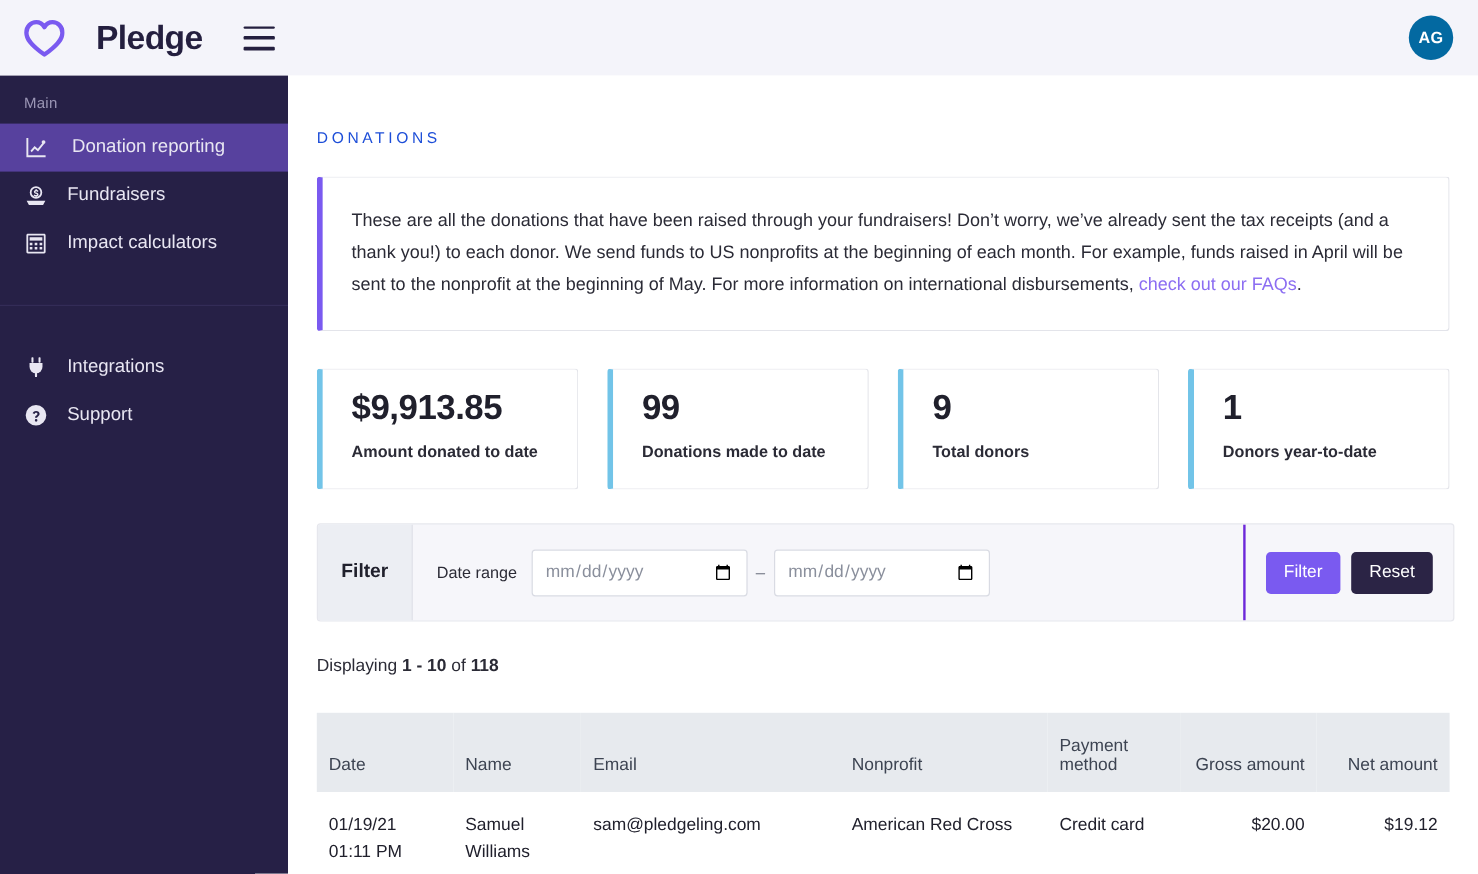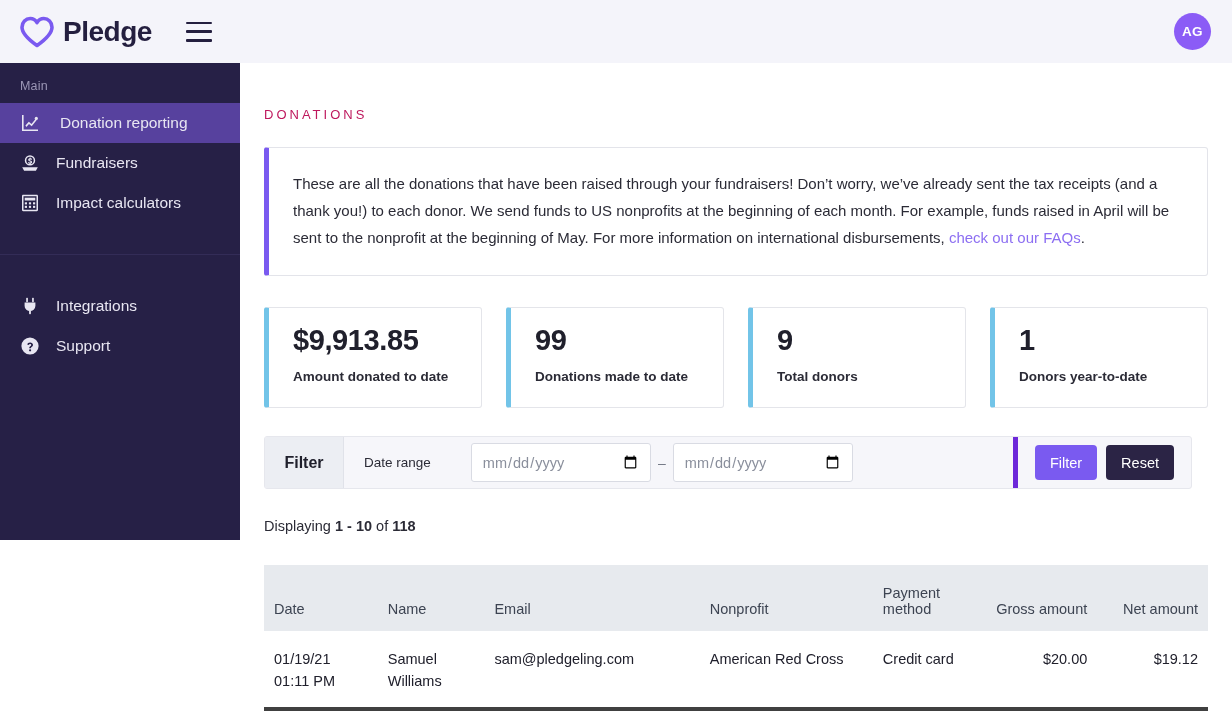--- a/index.html
+++ b/index.html
@@ -11,46 +11,46 @@
     -webkit-font-smoothing: antialiased;
   }
 
   
   .topbar {
     position: absolute; top: 0; left: 0;
     width: 1232px; height: 63px;
     background: #f4f4fa;
     display: flex; align-items: center;
   }
-  .brand { display: flex; align-items: center; gap: 9px; margin-left: 20px; }
+  .brand { display: flex; align-items: center; gap: 26px; margin-left: 20px; }
   .heart-icon { width: 34px; height: 32px; display: block; }
   .brand-name {
     font-size: 28px; font-weight: 700; color: #241f3f;
     letter-spacing: -0.5px; line-height: 1;
   }
   .hamburger {
     margin-left: 34px; width: 26px; height: 20px;
     display: flex; flex-direction: column; justify-content: space-between;
     cursor: pointer;
   }
   .hamburger span { display: block; height: 2.5px; background: #241f3f; border-radius: 1px; }
   .avatar {
     position: absolute; right: 21px; top: 13px;
     width: 37px; height: 37px; border-radius: 50%;
-    background: #8b5cf6;
+    background: #0369a1;
     color: #ffffff; font-size: 13.5px; font-weight: 600;
     display: flex; align-items: center; justify-content: center;
     letter-spacing: 0.3px;
     cursor: pointer;
   }
 
   
   .sidebar {
     position: absolute; top: 63px; left: 0;
-    width: 240px; height: 477px;
+    width: 240px; height: 665px;
     background: #262046;
   }
   .sidebar-section-label {
     color: #9b96b5; font-size: 12.5px;
     padding: 16px 0 10px 20px; letter-spacing: 0.2px;
   }
   .nav-item {
     display: flex; align-items: center; gap: 16px;
     height: 40px; padding-left: 20px;
     color: #e8e6f2; font-size: 15.5px;
@@ -65,21 +65,21 @@
   
   .main {
     position: absolute; top: 63px; left: 240px;
     width: 992px; height: 665px;
     background: #ffffff;
     overflow: hidden;
   }
   .page-eyebrow {
     margin: 44px 0 0 24px;
     font-size: 13px; letter-spacing: 3px;
-    color: #be185d; font-weight: 400;
+    color: #1d4ed8; font-weight: 400;
   }
 
   
   .banner {
     margin: 25px 24px 0 24px;
     border: 1px solid #e3e4ea;
     border-left: 5px solid #7a5af0;
     border-radius: 3px;
     padding: 22px 26px 24px 24px;
   }
@@ -106,41 +106,40 @@
     font-size: 29px; font-weight: 700; color: #20202c;
     letter-spacing: -0.4px; line-height: 1.15;
   }
   .stat-label {
     margin-top: 12px; font-size: 13.5px; color: #2b2b36; font-weight: 600;
   }
 
   
   .filterbar {
     display: flex; align-items: stretch;
-    margin: 28px 40px 0 24px;
-    height: 53px;
+    margin: 28px 20px 0 24px;
+    height: 82px;
     background: #f6f6fa;
     border: 1px solid #e6e7ed;
     border-radius: 3px;
     overflow: hidden;
     justify-content: center;
   }
   .filter-legend {
     width: 79px; flex: 0 0 79px;
     background: #eceef3;
     border-right: 1px solid #e0e2e9;
     display: flex; align-items: center; justify-content: center;
     font-size: 16px; font-weight: 700; color: #20202c;
   }
   .filter-body {
     flex: 1 1 auto;
     display: flex; align-items: center;
     padding-left: 20px;
-    border-right: 5px solid #6d28d9;
-    gap: 28px;
+    border-right: 2px solid #6d28d9;
   }
   .filter-field-label { font-size: 13.5px; color: #2b2b36; margin-right: 12px; }
   .date-group { display: flex; align-items: center; }
   .date-input {
     width: 180px; height: 39px;
     border: 1px solid #d9dbe3; border-radius: 3px;
     background: #ffffff;
     padding: 0 10px;
     font-family: "Liberation Sans", sans-serif;
     font-size: 14.5px; color: #8a8f9c;

